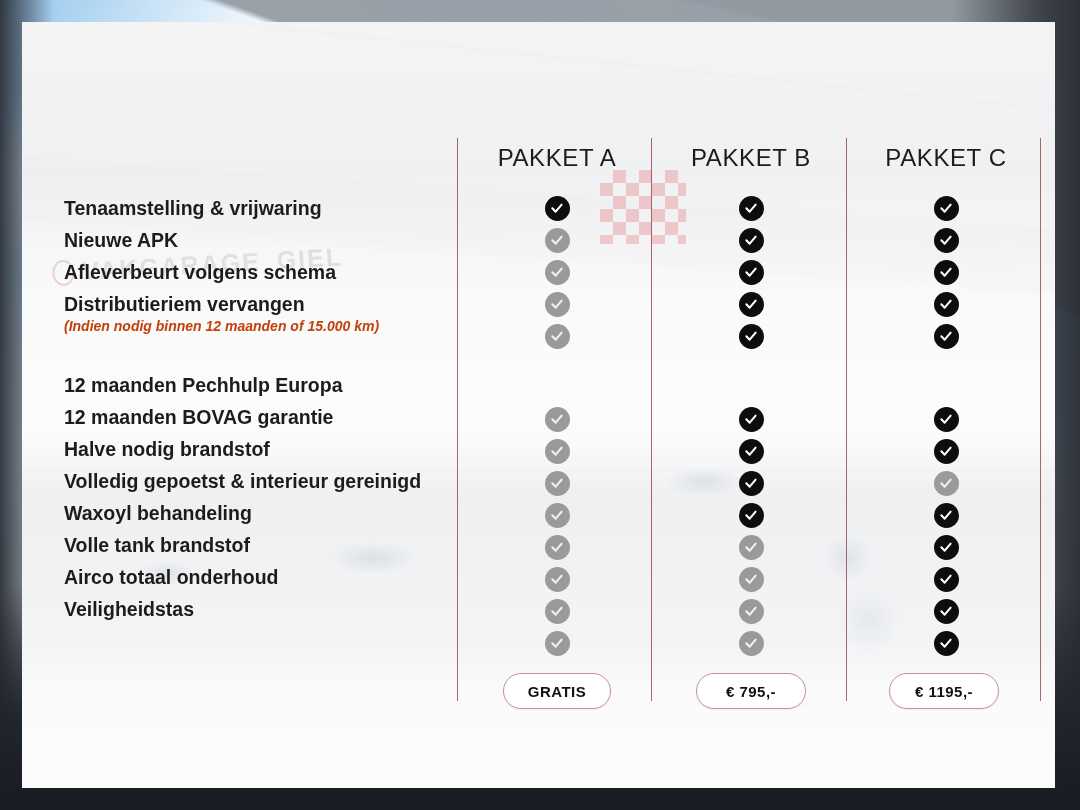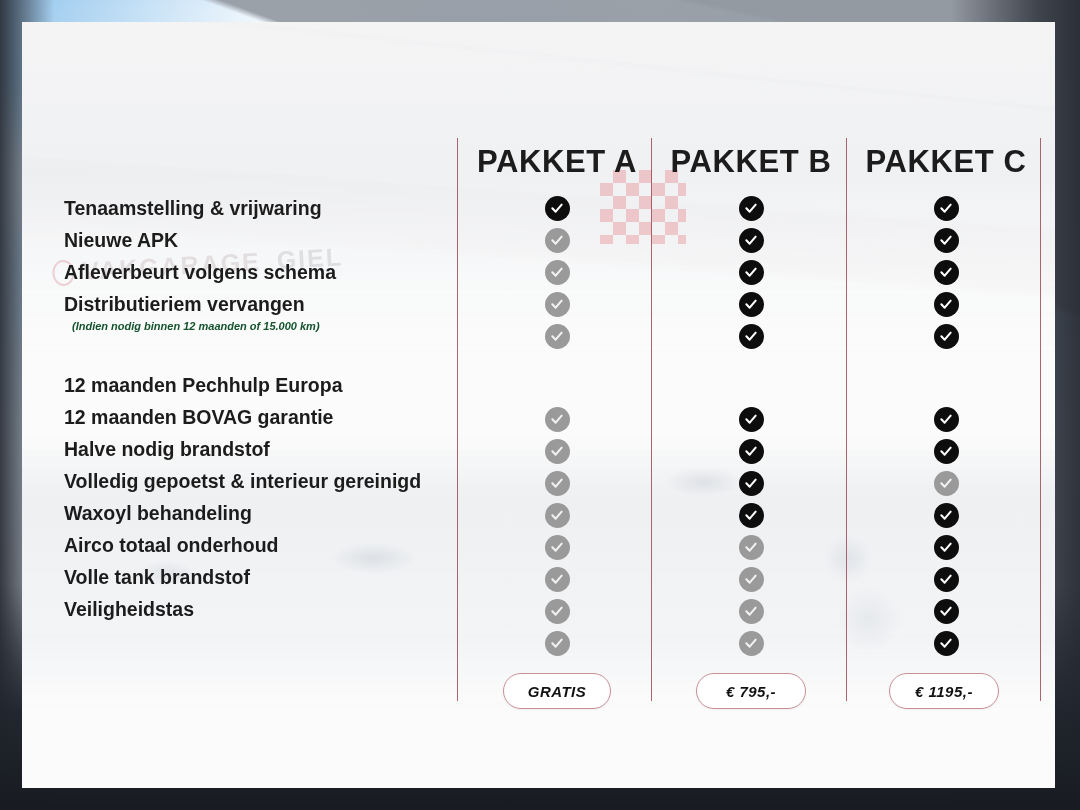--- a/index.html
+++ b/index.html
@@ -119,45 +119,43 @@
     background: #9e4a52;
     opacity: .85;
   }
 
   
   .pkg-header {
     position: absolute;
     top: 122px;
     width: 194px;
     text-align: center;
-    font-size: 31px;
+    font-size: 24px;
     letter-spacing: .6px;
     color: #1c1c1c;
     white-space: nowrap;
-    font-weight: bold;
   }
 
   
   #features { position: absolute; left: 42px; top: 170px; width: 400px; }
   .feat {
     height: 32px;
     line-height: 32px;
     font-size: 19.5px;
     color: #1c1c1c;
     white-space: nowrap;
     font-weight: bold;
   }
   .note {
-    font-size: 11px;
+    font-size: 14px;
     font-style: italic;
     font-weight: bold;
-    color: #14532d;
+    color: #c2410c;
     line-height: 17px;
     margin-top: -2px;
-    margin-left: 8px;
   }
   .group-gap { height: 34px; }
 
   
   .checkcol { position: absolute; width: 194px; }
   .cellrow { height: 32px; display: flex; align-items: center; justify-content: center; }
   .chk {
     width: 25px; height: 25px;
     border-radius: 50%;
     display: flex; align-items: center; justify-content: center;
@@ -180,21 +178,20 @@
     border: 1.4px solid #c79096;
     background: #ffffff;
     display: flex;
     align-items: center;
     justify-content: center;
     font-size: 15px;
     font-weight: bold;
     letter-spacing: .5px;
     color: #111;
     box-shadow: 0 1px 2px rgba(0,0,0,.05);
-    font-style: italic;
   }
 </style>
 </head>
 <body>
 
 <div id="backdrop"></div>
 
 <div id="card">
 
   <div id="card-wash"></div>
@@ -219,22 +216,22 @@
     <div class="feat">Nieuwe APK</div>
     <div class="feat">Afleverbeurt volgens schema</div>
     <div class="feat">Distributieriem vervangen</div>
     <div class="note">(Indien nodig binnen 12 maanden of 15.000 km)</div>
     <div class="group-gap"></div>
     <div class="feat">12 maanden Pechhulp Europa</div>
     <div class="feat">12 maanden BOVAG garantie</div>
     <div class="feat">Halve nodig brandstof</div>
     <div class="feat">Volledig gepoetst &amp; interieur gereinigd</div>
     <div class="feat">Waxoyl behandeling</div>
+    <div class="feat">Volle tank brandstof</div>
     <div class="feat">Airco totaal onderhoud</div>
-    <div class="feat">Volle tank brandstof</div>
     <div class="feat">Veiligheidstas</div>
   </div>
 
   <div class="checkcol" id="col-a" style="left:438px; top:170px">
       <div class="cellrow">
         <span class="chk on">
           <svg viewBox="0 0 24 24" aria-hidden="true">
             <polyline class="tick" points="5,12.5 10,17.5 19,7"></polyline>
           </svg>
         </span>

